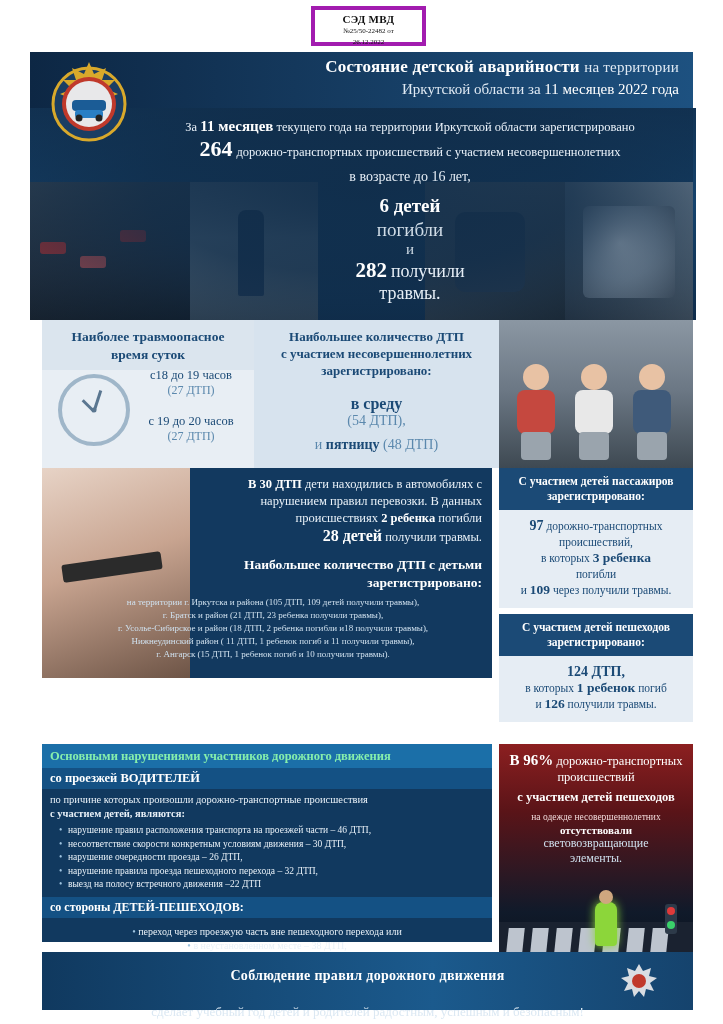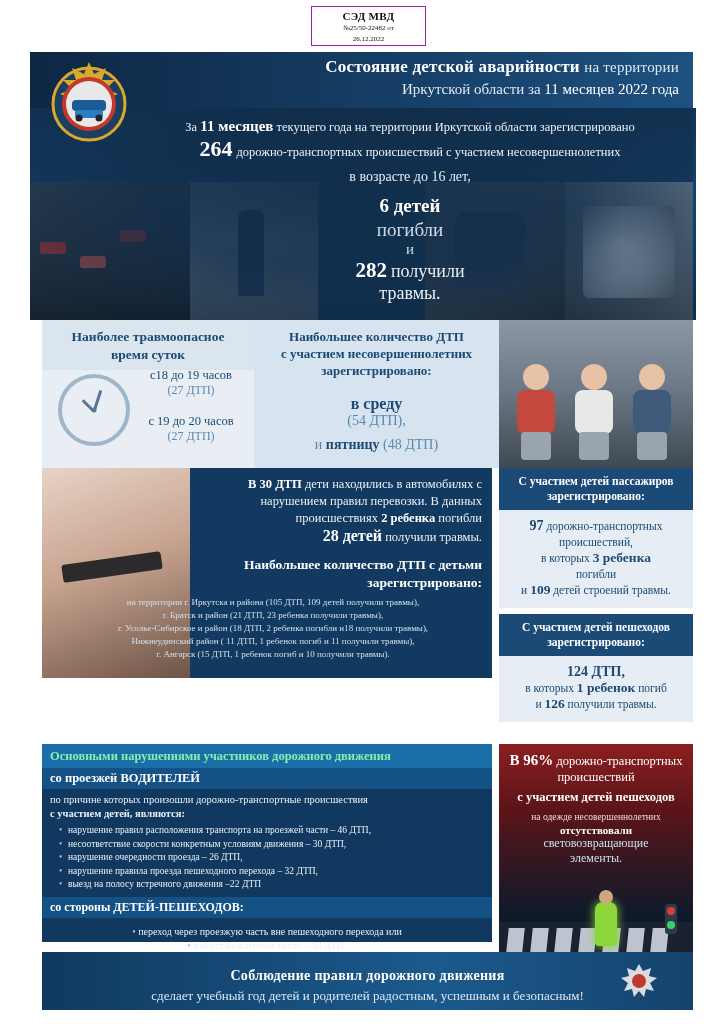--- a/index.html
+++ b/index.html
@@ -22,21 +22,21 @@
     background: #ffffff;
   }
 
   
   .stamp {
     position: absolute;
     left: 311px;
     top: 6px;
     width: 115px;
     height: 40px;
-    border: 1px solid #a21caf;
+    border: 4px solid #a21caf;
     background: #fff;
     text-align: center;
     font-family: "Liberation Serif", serif;
     color: #111;
     box-sizing: border-box;
     padding-top: 3px;
   }
   .stamp .s1 { font-size: 11px; font-weight: bold; letter-spacing: .3px;}
   .stamp .s2 { font-size: 7px; line-height: 9px; margin-top: 2px;}
 
@@ -313,21 +313,21 @@
   .refl .light:before{content:"";position:absolute;left:2px;top:3px;width:8px;height:8px;border-radius:50%;background:#e03a3a;}
   .refl .light:after{content:"";position:absolute;left:2px;top:17px;width:8px;height:8px;border-radius:50%;background:#3ad16a;}
 
   
   .footer {
     position:absolute; left:12px; top:900px; width:651px; height:58px;
     background: linear-gradient(90deg,#10395f 0%, #1b5a8d 60%, #15436d 100%);
     color:#ffffff; font-family:"Liberation Serif",serif; text-align:center;
   }
   .footer .f1 { padding-top:16px; font-size:14px; font-weight:bold; letter-spacing:.3px;}
-  .footer .f2 { margin-top:4px; font-size:13px; color:#dbe8f3;}
+  .footer .f2 { margin-top:20px; font-size:13px; color:#dbe8f3;}
   .footer .logo {
     position:absolute; right:34px; top:10px; width:40px; height:38px;
   }
 </style>
 </head>
 <body>
 
 <div class="page">
 
   <div class="stamp">
@@ -496,21 +496,21 @@
             <span>дорожно-транспортных происшествий,</span>
           </div>
           <div>
             <span>в которых</span>
             <b>3 ребенка</b>
           </div>
           <div>погибли</div>
           <div>
             <span>и</span>
             <b>109</b>
-            <span>детей строений травмы.</span>
+            <span>через получили травмы.</span>
           </div>
         </div>
 
         <div class="ped-hd" style="margin-top:6px;">
           <span>С участием детей пешеходов</span><br>
           <span>зарегистрировано:</span>
         </div>
         <div class="ped-body">
           <div class="num-b">124 ДТП,</div>
           <div>

